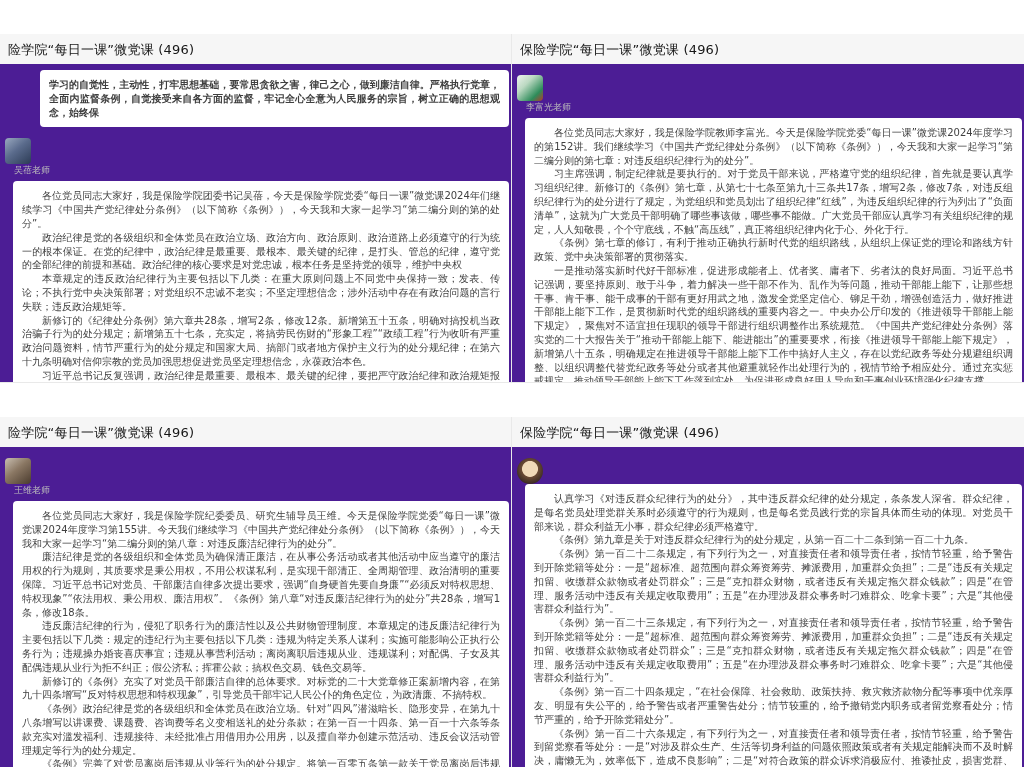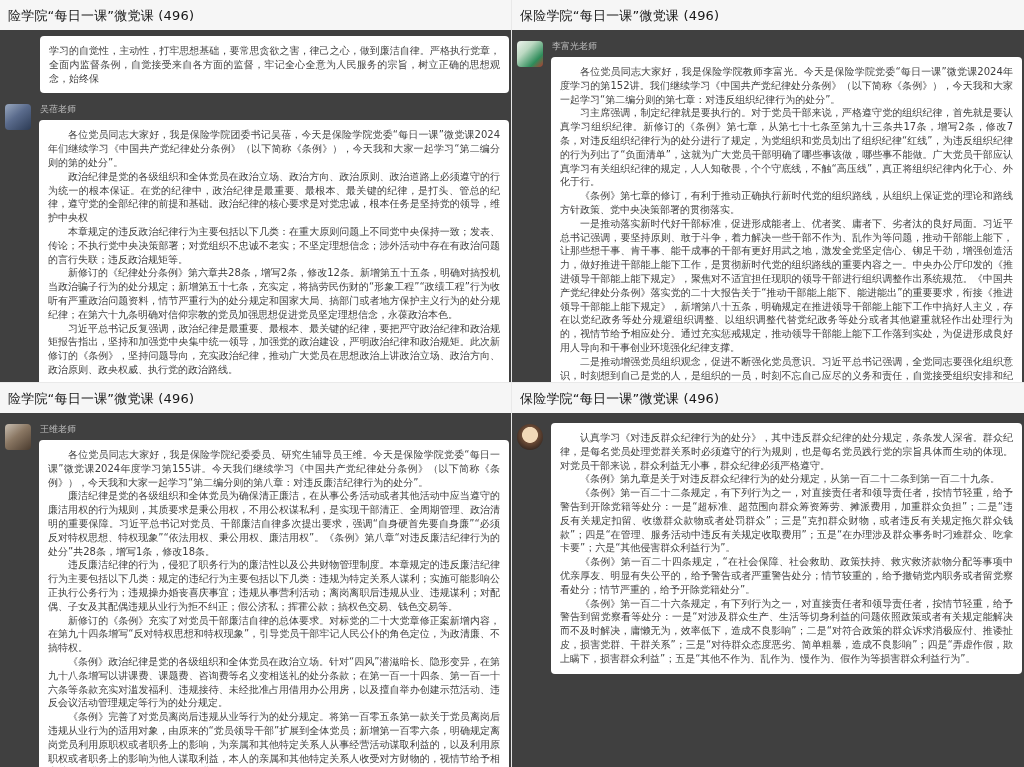--- a/index.html
+++ b/index.html
@@ -12,51 +12,52 @@
   .grid {
     display:grid;
     grid-template-columns: 512px 512px;
     grid-template-rows: 383px 384px;
     width:1024px; height:767px;
     background:#fff;
   }
   .panel {
     position:relative;
     overflow:hidden;
-    background:#404040;
+    background:#4c1d95;
+    margin-top:34px;
   }
   .panel.col-left  { border-right:1px solid #e9e9e9; }
   .panel.row-top   { border-bottom:1px solid #e9e9e9; }
   .panel-header {
     height:30px;
     padding:7px 10px 0 8px;
     background:#f6f6f6;
     font-size:13px;
     color:#161616;
     white-space:nowrap;
     letter-spacing:0.2px;
   }
   .chat-area {
     padding:2px 0 0 3px;
     height:calc(100% - 30px);
     overflow:hidden;
   }
-  .continuation-wrap { padding:4px 2px 2px 37px; }
+  .continuation-wrap { padding:4px 2px 2px 37px;font-weight:bold; }
   .bubble {
     background:#ffffff;
     border-radius:4px;
     padding:8px 9px;
     font-size:10px;
     line-height:1.38;
     color:#3f3f3f;
     text-align:justify;
   }
   .bubble p { margin:0; text-indent:2em; }
   .bubble p.noindent { text-indent:0; }
-  .message { display:flex; align-items:flex-start; padding:8px 2px 4px 2px; }
+  .message { display:flex; align-items:flex-start; padding:8px 2px 4px 2px;flex-direction:column; }
   .avatar {
     width:26px; height:26px;
     border-radius:4px;
     flex:none;
     margin-top:1px;
     background:#888;
   }
   .avatar.round { border-radius:50%; }
   .msg-col { flex:1; min-width:0; margin-left:8px; }
   .sender {
@@ -138,20 +139,21 @@
   <div class="panel">
     <div class="panel-header">保险学院“每日一课”微党课 (496)</div>
     <div class="chat-area">
       <div class="message">
         <div class="avatar round" style="border-radius:50%;background:radial-gradient(circle at 50% 42%, #f2d9b8 0%, #f2d9b8 38%, #6b4a35 42%, #3a2a22 75%, #2a1e18 100%)"></div>
         <div class="msg-col">
           <div class="bubble">
               <p>认真学习《对违反群众纪律行为的处分》，其中违反群众纪律的处分规定，条条发人深省。群众纪律，是每名党员处理党群关系时必须遵守的行为规则，也是每名党员践行党的宗旨具体而生动的体现。对党员干部来说，群众利益无小事，群众纪律必须严格遵守。</p>
               <p>《条例》第九章是关于对违反群众纪律行为的处分规定，从第一百二十二条到第一百二十九条。</p>
               <p>《条例》第一百二十二条规定，有下列行为之一，对直接责任者和领导责任者，按情节轻重，给予警告到开除党籍等处分：一是“超标准、超范围向群众筹资筹劳、摊派费用，加重群众负担”；二是“违反有关规定扣留、收缴群众款物或者处罚群众”；三是“克扣群众财物，或者违反有关规定拖欠群众钱款”；四是“在管理、服务活动中违反有关规定收取费用”；五是“在办理涉及群众事务时刁难群众、吃拿卡要”；六是“其他侵害群众利益行为”。</p>
+              <p>《条例》第一百二十三条规定，有下列行为之一，对直接责任者和领导责任者，按情节轻重，给予警告到开除党籍等处分：一是“超标准、超范围向群众筹资筹劳、摊派费用，加重群众负担”；二是“违反有关规定扣留、收缴群众款物或者处罚群众”；三是“克扣群众财物，或者违反有关规定拖欠群众钱款”；四是“在管理、服务活动中违反有关规定收取费用”；五是“在办理涉及群众事务时刁难群众、吃拿卡要”；六是“其他侵害群众利益行为”。</p>
               <p>《条例》第一百二十四条规定，“在社会保障、社会救助、政策扶持、救灾救济款物分配等事项中优亲厚友、明显有失公平的，给予警告或者严重警告处分；情节较重的，给予撤销党内职务或者留党察看处分；情节严重的，给予开除党籍处分”。</p>
               <p>《条例》第一百二十六条规定，有下列行为之一，对直接责任者和领导责任者，按情节轻重，给予警告到留党察看等处分：一是“对涉及群众生产、生活等切身利益的问题依照政策或者有关规定能解决而不及时解决，庸懒无为，效率低下，造成不良影响”；二是“对符合政策的群众诉求消极应付、推诿扯皮，损害党群、干群关系”；三是“对待群众态度恶劣、简单粗暴，造成不良影响”；四是“弄虚作假，欺上瞒下，损害群众利益”；五是“其他不作为、乱作为、慢作为、假作为等损害群众利益行为”。</p>
             </div>
         </div>
       </div>
     </div>
   </div>
 
 </div>
 

